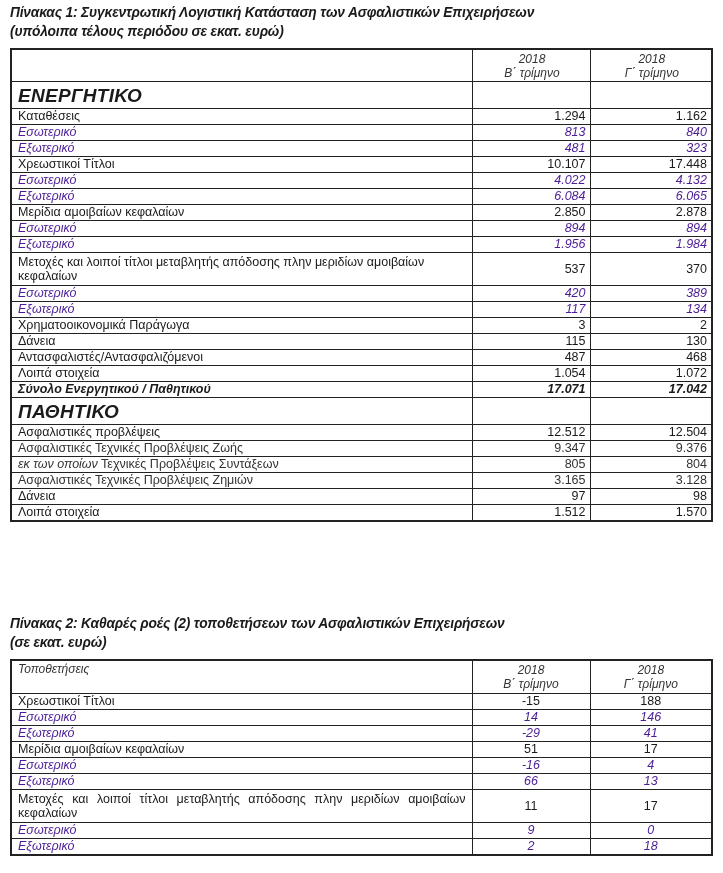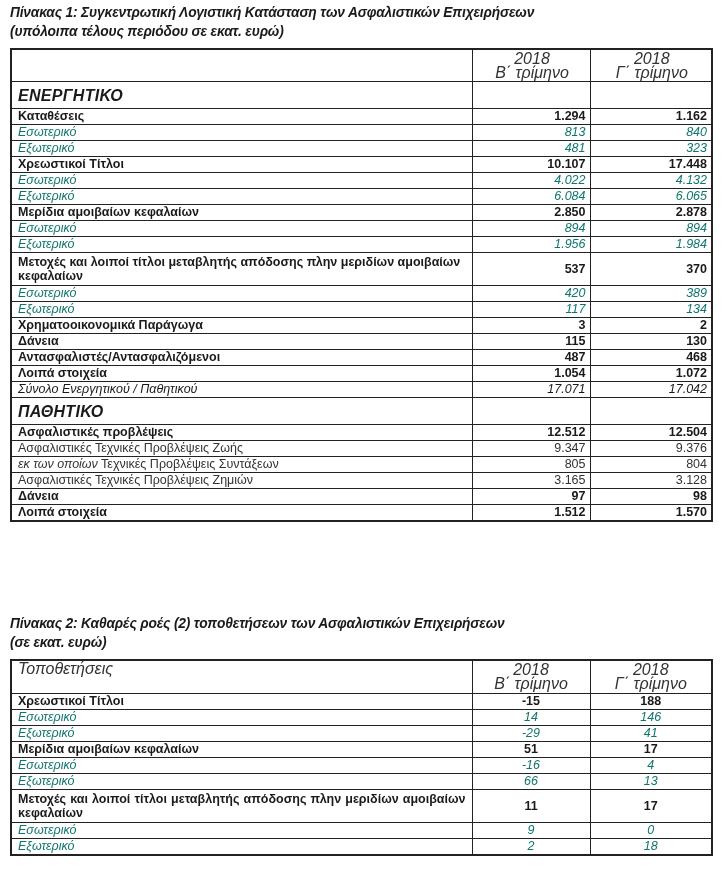--- a/index.html
+++ b/index.html
@@ -11,28 +11,28 @@
   #t1-title { top: 2px; }
   #t2-title { top: 613px; }
   table { position: absolute; left: 10px; width: 701px; border-collapse: collapse;
           border: 2px solid #222; table-layout: fixed; }
   #table1 { top: 48px; }
   #table2 { top: 659px; }
   col.c1 { width: 461px; } col.c2 { width: 118px; } col.c3 { width: 122px; }
   td { border: 1.5px solid #222; padding: 0 6px; font-size: 12.5px; line-height: 15px;
        height: 15px; vertical-align: middle; overflow: hidden; }
   td.num { text-align: right; padding-right: 4px; }
-  tr.bold td { font-weight: bold; }
-  tr.italic td { font-style: italic; color: #0f766e; font-weight: normal; }
+  tr.bold td { font-weight: normal; }
+  tr.italic td { font-style: italic; color: #4c1d95; font-weight: normal; }
   tr.light td { font-weight: normal; color: #333; }
-  tr.total td { font-weight: normal; font-style: italic; margin-top: 8px; }
-  tr.head td { height: 31px; font-style: italic; font-size: 16px; color: #333; line-height: 14px; }
+  tr.total td { font-weight: bold; font-style: italic; margin-top: 8px; }
+  tr.head td { height: 31px; font-style: italic; font-size: 12px; color: #333; line-height: 14px; }
   tr.head td.num { text-align: center; }
   tr.section td { height: 26px; }
-  tr.section td.lbl { font-size: 16px; font-weight: bold; font-style: italic; letter-spacing: 0.3px; }
+  tr.section td.lbl { font-size: 19px; font-weight: bold; font-style: italic; letter-spacing: 0.3px; }
   tr.tall td { height: 32px; }
   tr.tall td.lbl { line-height: 14px; }
   #table2 td.num { text-align: center; padding: 0; }
   #table2 tr.head td.lbl { vertical-align: top; padding-top: 1px; }
   #table2 tr.tall td.lbl { text-align: justify; text-align-last: left; }
   .it { font-style: italic; }
 </style>
 </head>
 <body>
 

